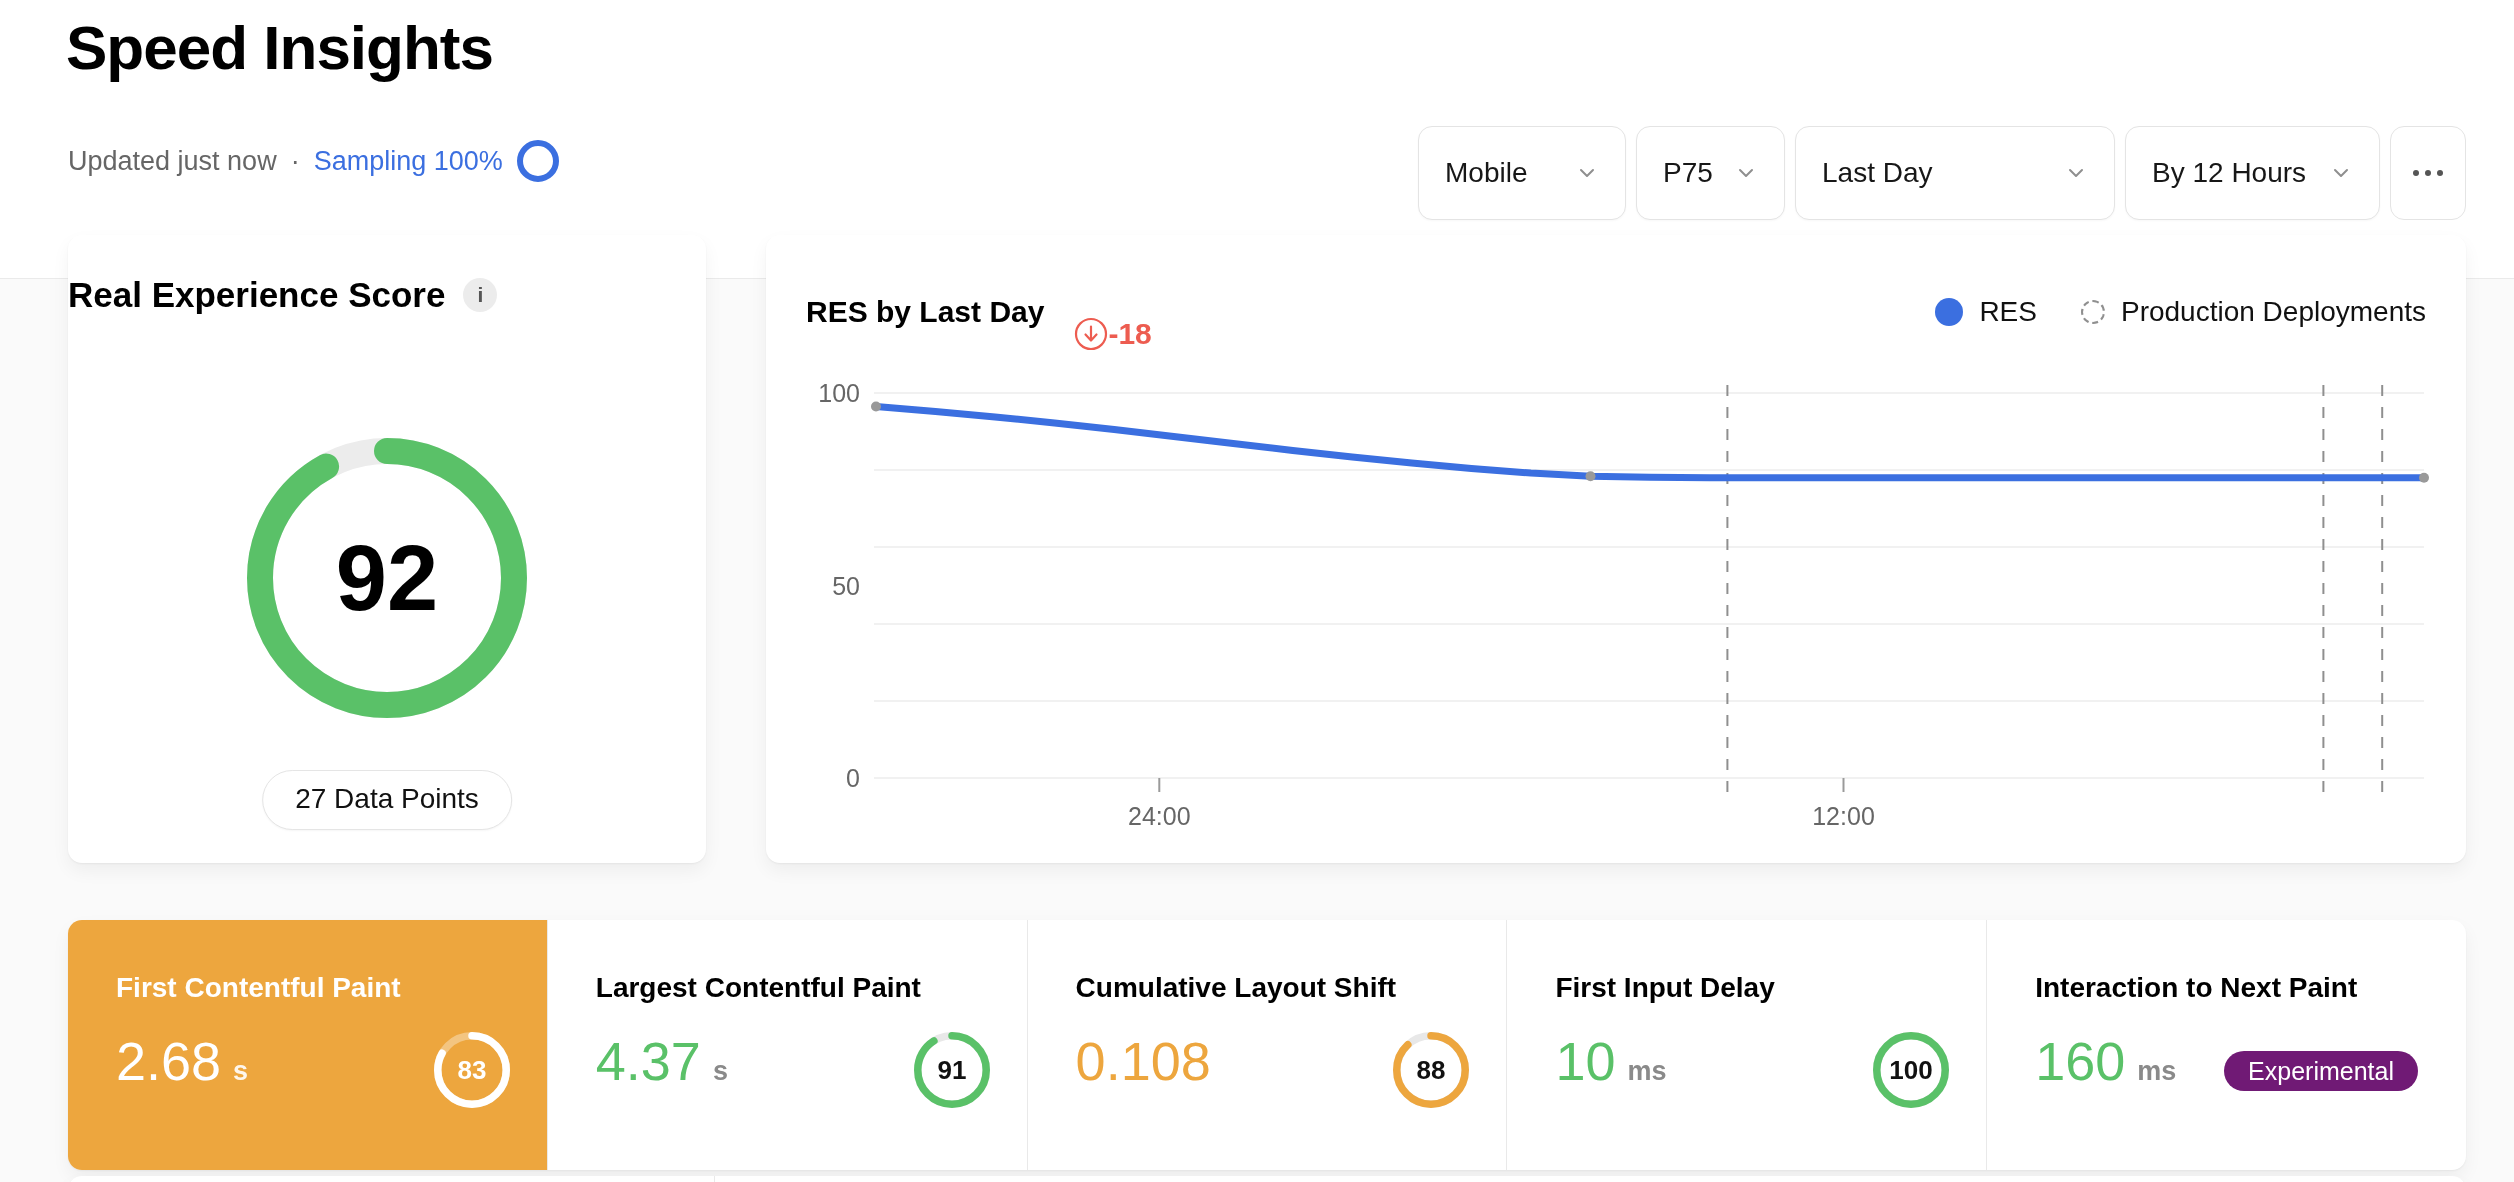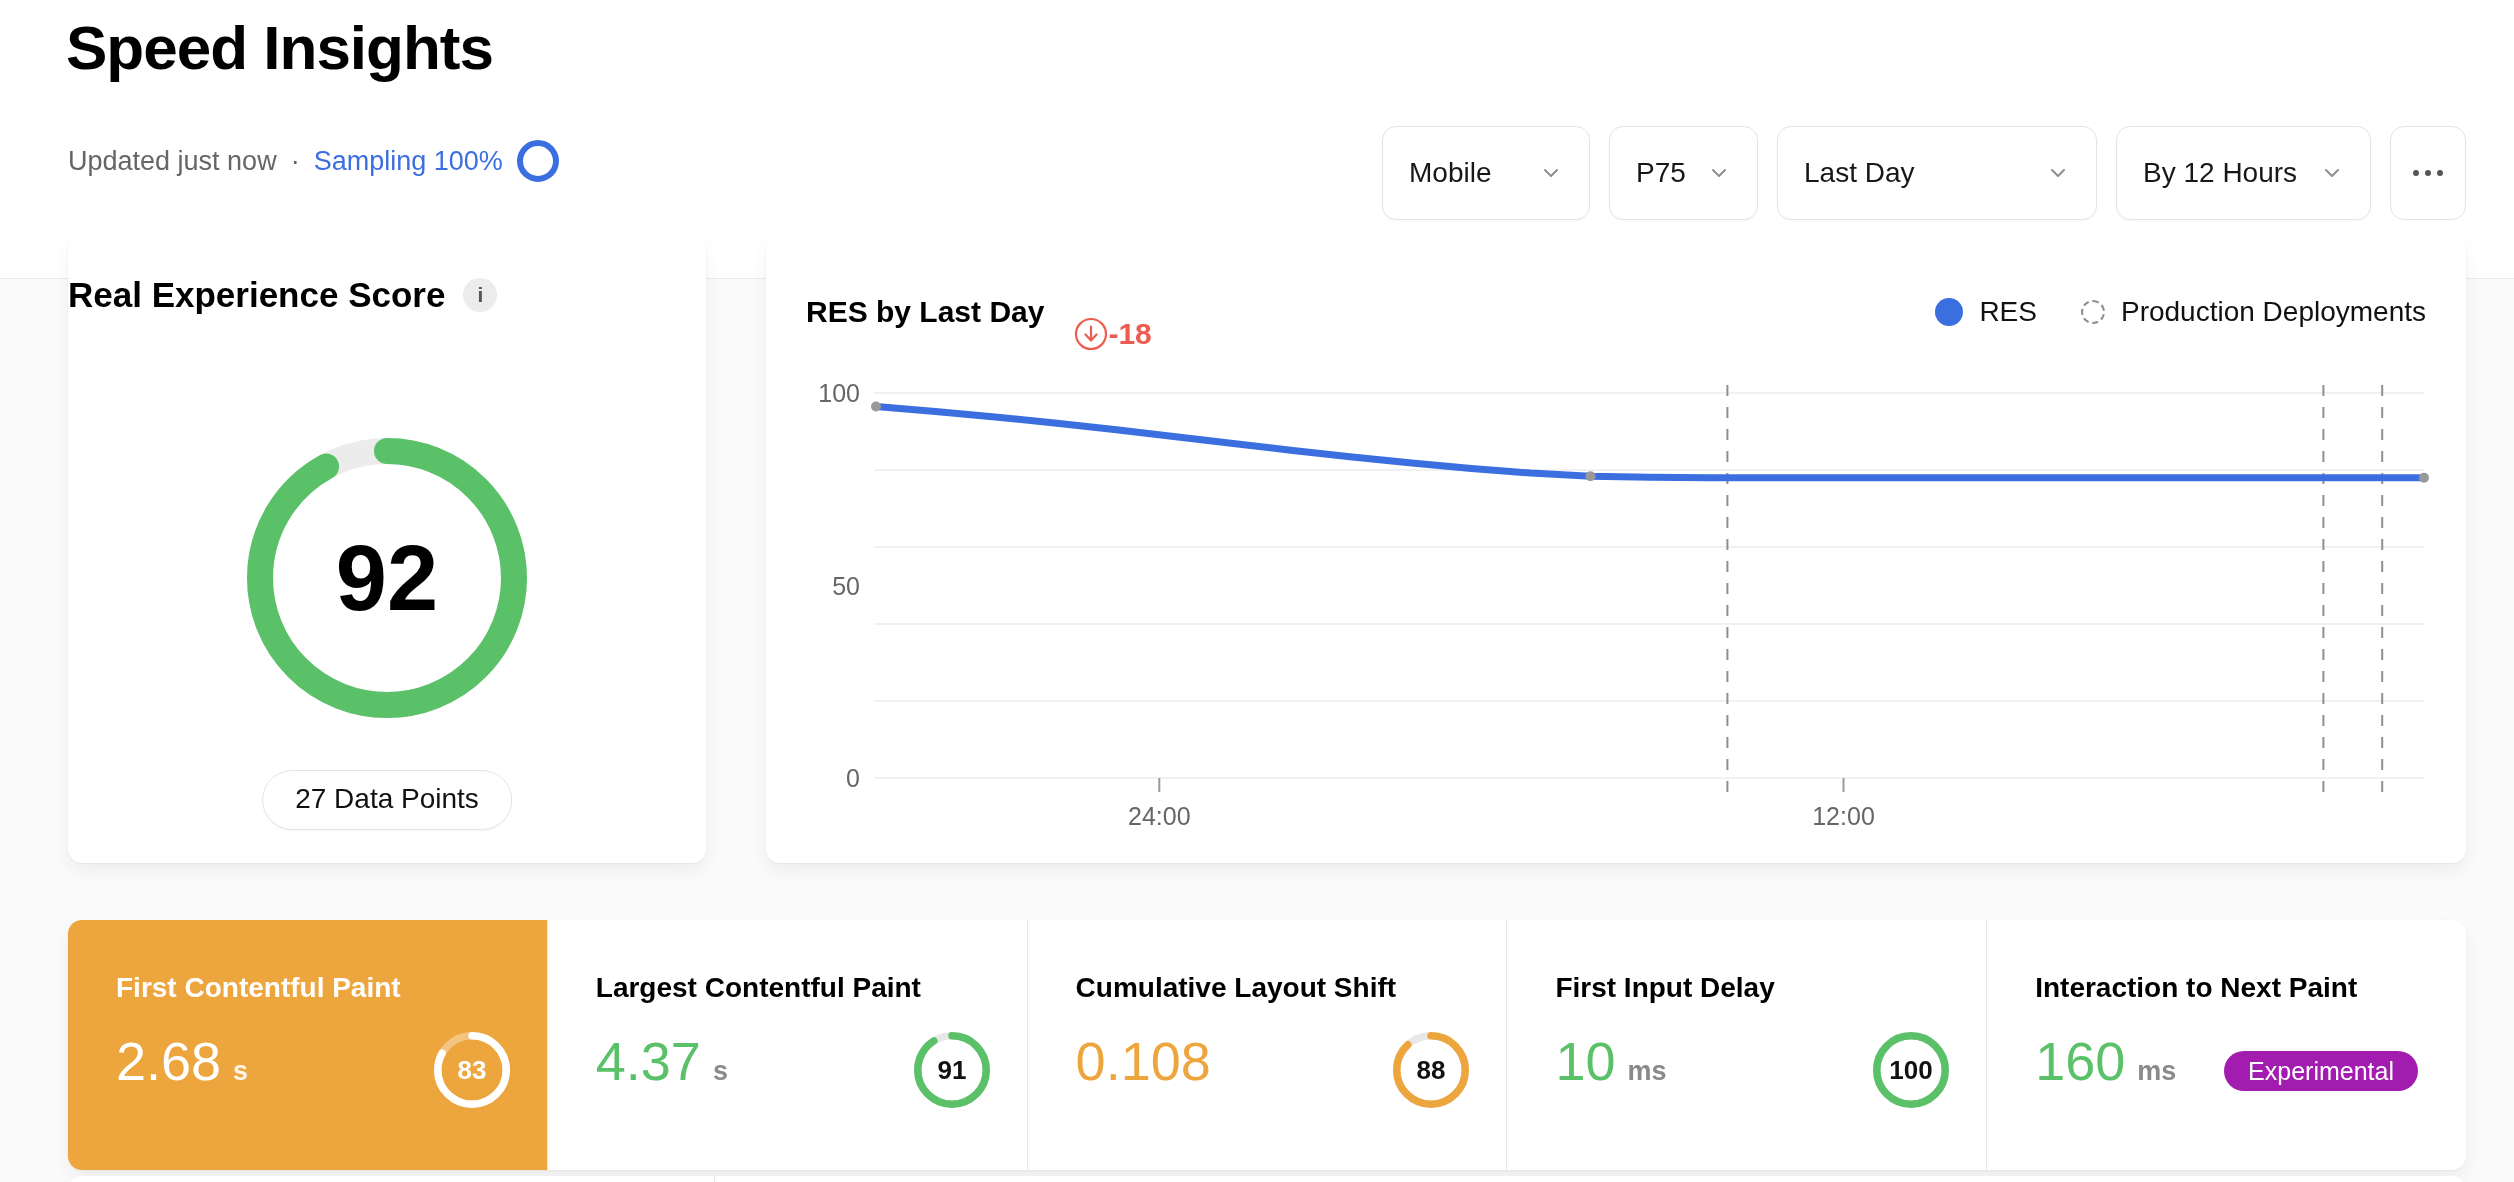--- a/index.html
+++ b/index.html
@@ -6,21 +6,21 @@
   body{width:2514px;height:1182px;overflow:hidden;background:#fff;
        font-family:"Liberation Sans",sans-serif;color:#111;position:relative;}
   .page{position:absolute;inset:0;}
 
   
   .h1{position:absolute;left:66px;top:12px;font-size:62px;font-weight:700;letter-spacing:-1px;color:#000;}
   .subtitle{position:absolute;left:68px;top:140px;display:flex;align-items:center;gap:14px;font-size:27px;color:#666;}
   .sampling{color:var(--blue);cursor:pointer;}
   .ring-icon{width:30px;height:30px;border:6px solid var(--blue);border-radius:50%;display:inline-block;}
 
-  .toolbar{position:absolute;top:126px;right:48px;display:flex;gap:19px;align-items:center;}
+  .toolbar{position:absolute;top:126px;right:48px;display:flex;gap:10px;align-items:center;}
   .dd{height:94px;background:#fff;border:1px solid #e4e4e4;border-radius:14px;display:flex;
       align-items:center;justify-content:space-between;padding:0 26px;font-size:28px;color:#171717;
       box-sizing:border-box;cursor:pointer;box-shadow:0 1px 2px rgba(0,0,0,.03);}
   .dd svg{flex:none;margin-left:18px;}
   .dd.w1{width:208px}.dd.w2{width:149px}.dd.w3{width:320px}.dd.w4{width:255px}
   .more{width:76px;height:94px;border:1px solid #e4e4e4;border-radius:14px;background:#fff;display:flex;
         align-items:center;justify-content:center;gap:6px;cursor:pointer;box-sizing:border-box;}
   .more i{width:6px;height:6px;border-radius:50%;background:#555;display:block;}
 
   
@@ -65,21 +65,21 @@
   .m-title{position:absolute;left:48px;top:52px;font-size:28px;font-weight:700;color:#000;white-space:nowrap;}
   .selected .m-title{color:#fff;}
   .m-value{position:absolute;left:48px;top:112px;display:flex;align-items:baseline;gap:12px;}
   .m-value .num{font-size:54px;font-weight:400;line-height:1.1;}
   .tone-green .num{color:var(--green);} .tone-amber .num{color:var(--amber);}
   .selected .num{color:#fff !important;}
   .m-value .unit{font-size:27px;font-weight:600;color:#8a8a8a;}
   .selected .unit{color:rgba(255,255,255,.9);}
   .m-gauge{position:absolute;right:37px;top:112px;width:76px;height:76px;}
   .m-badge{position:absolute;right:48px;top:131px;height:40px;line-height:40px;padding:0 24px;border-radius:999px;
-           background:#a21caf;color:#fff;font-size:25px;}
+           background:#701a75;color:#fff;font-size:25px;}
 
   
   .next-row{left:68px;top:1176px;width:2398px;height:60px;border-radius:14px 14px 0 0;}
   .next-divider{position:absolute;left:646px;top:0;bottom:0;width:1px;background:#e9e9e9;}
 </style>
 </head>
 <body>
 
 <div class="page">
 

